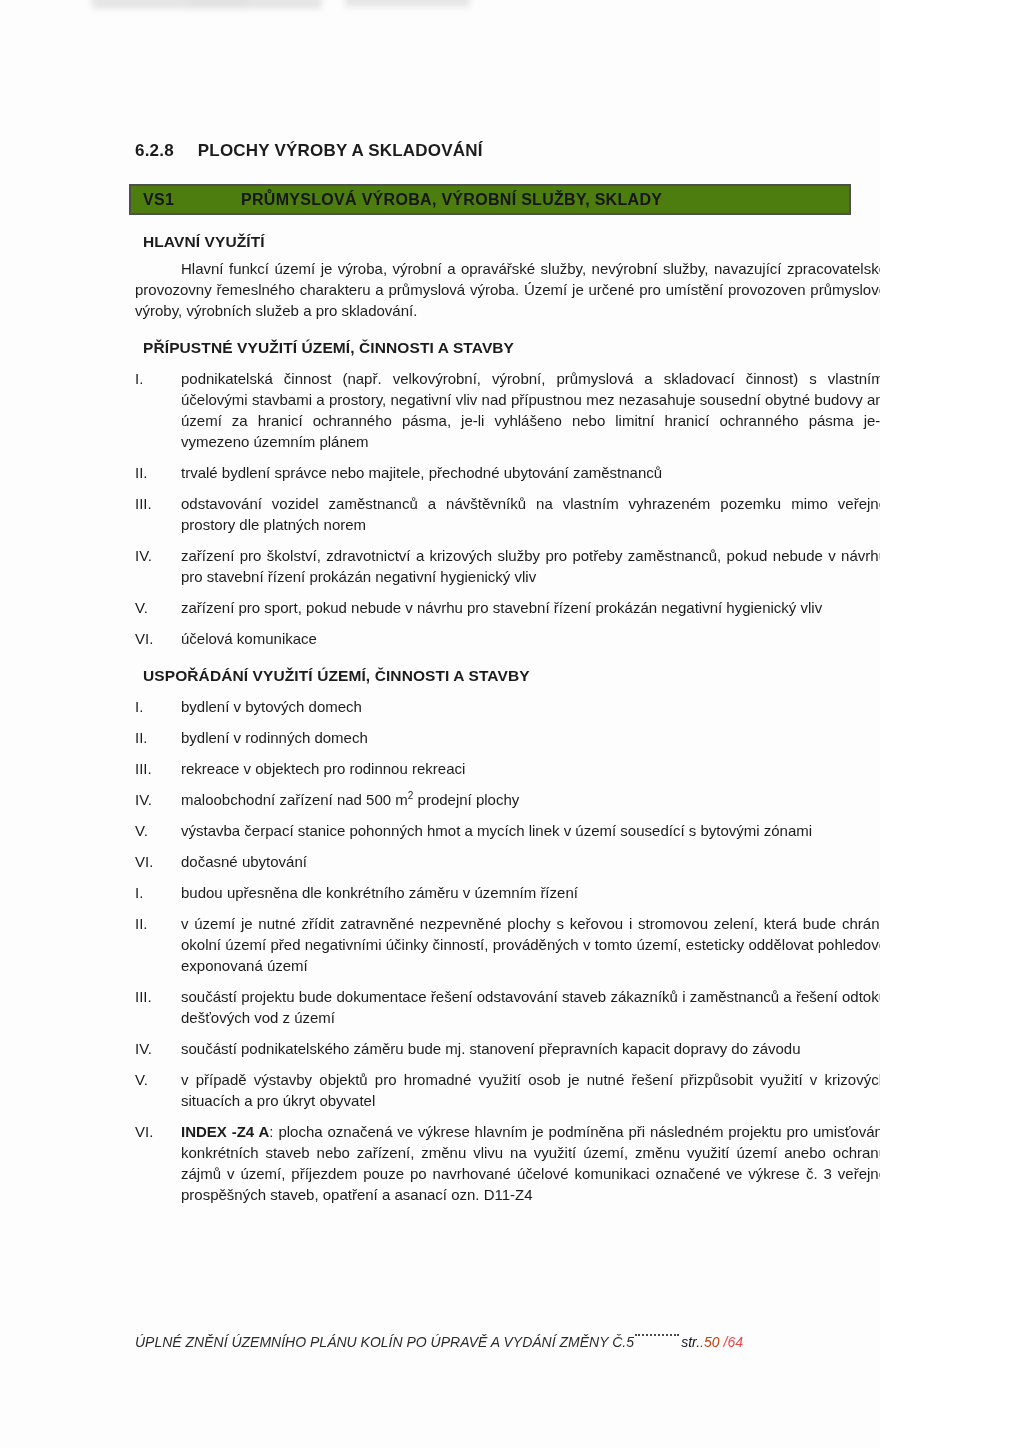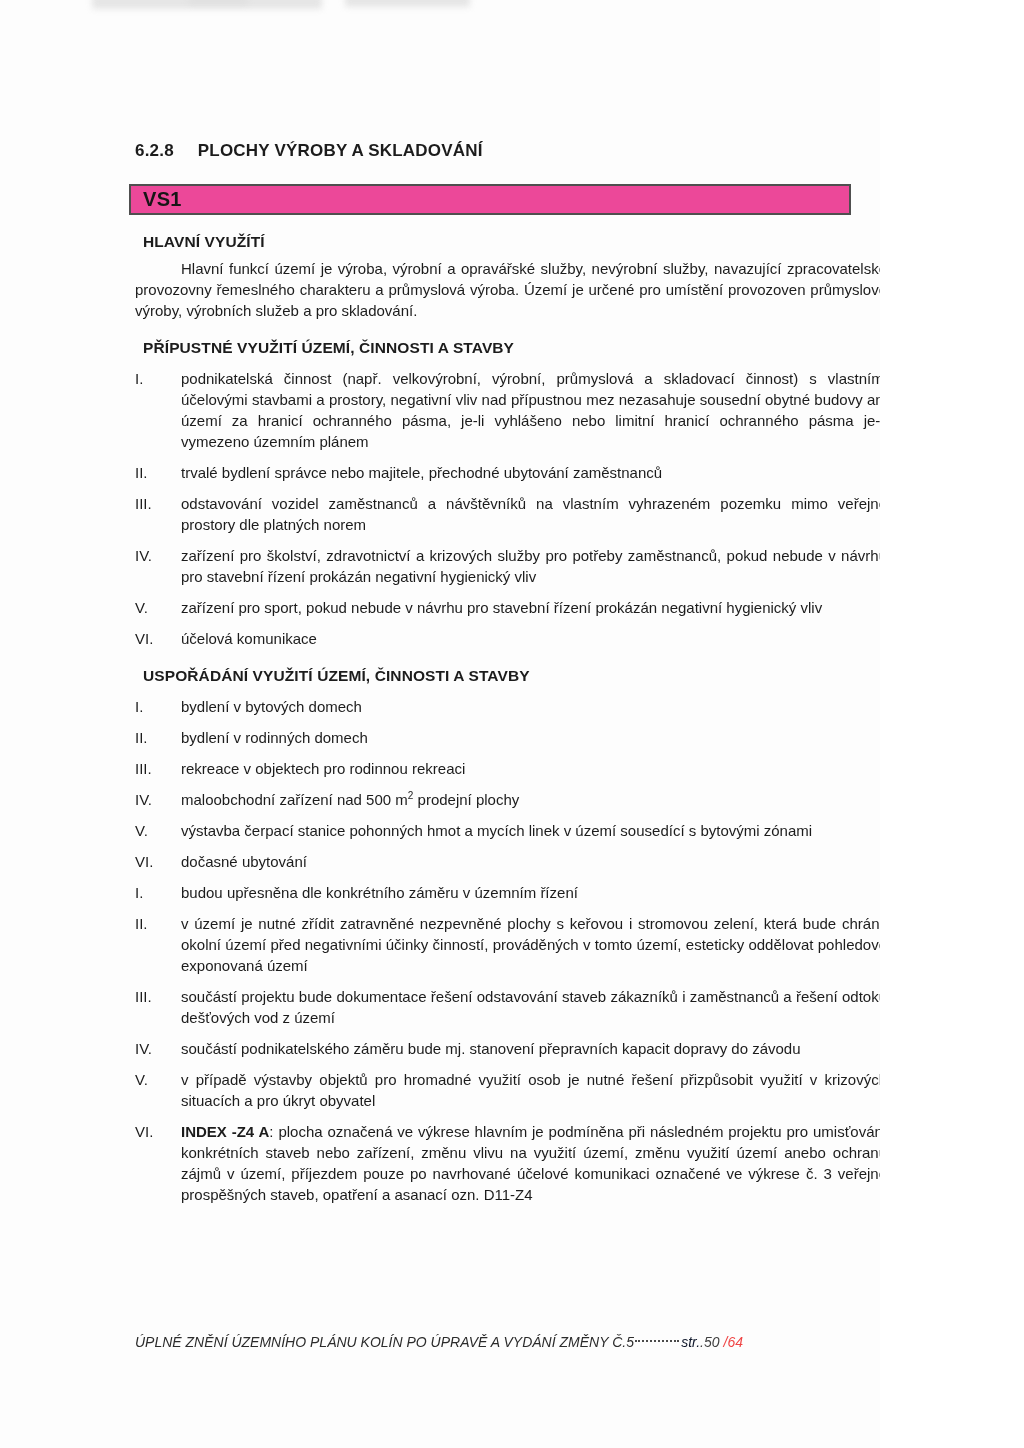--- a/index.html
+++ b/index.html
@@ -37,26 +37,26 @@
     display: flex;
     font-size: 17px;
     font-weight: 700;
     letter-spacing: .2px;
   }
   .sec-heading .sec-num { margin-right: 24px; }
   .zone-bar {
     margin-top: 23px;
     margin-left: -6px;
     width: 694px;
-    background: #ec4899;
+    background: #4d7c0f;
     border: 2px solid #4f4f4f;
     display: flex;
     align-items: center;
     padding: 3px 12px;
-    font-size: 20px;
+    font-size: 16px;
     font-weight: 700;
     color: #161616;
     letter-spacing: .3px;
   }
   .zone-code { width: 98px; flex: none; }
   .sub-heading {
     margin-top: 16px;
     font-size: 15.5px;
     font-weight: 700;
     letter-spacing: .1px;
@@ -79,55 +79,56 @@
     line-height: 0;
     vertical-align: super;
   }
   .li-text b { font-weight: 700; }
   .footer {
     position: absolute;
     left: 135px;
     right: 137px;
     top: 1334px;
     display: flex;
-    align-items: center;
+    align-items: flex-start;
     font-style: italic;
     font-size: 14px;
     line-height: 17px;
     color: #2b2b2b;
     white-space: nowrap;
   }
   .footer-leader {
     flex: 1;
     border-bottom: 2px dotted #4a4a4a;
     margin: 0 2px 3px 1px;
     min-width: 40px;
   }
   .footer-page-label  { color: #0f172a; }
-  .footer-page-number { color: #404040; margin-right: 4px; }
+  .footer-page-number { color: #c2410c; margin-right: 4px; }
   .footer-page-total  { color: #ef4444; font-style: italic; }
 </style>
 </head>
 <body>
 
 <div class="page">
 
   <div class="scan-artifact artifact-1"></div>
   <div class="scan-artifact artifact-2"></div>
   <div class="scan-artifact artifact-3"></div>
 
   <div class="content">
 
     <div class="sec-heading">
       <span class="sec-num">6.2.8</span>
       <span>PLOCHY VÝROBY A SKLADOVÁNÍ</span>
     </div>
 
     <div class="zone-bar">
       <span class="zone-code">VS1</span>
+      <span>PRŮMYSLOVÁ VÝROBA, VÝROBNÍ SLUŽBY, SKLADY</span>
     </div>
 
     <div class="sub-heading">HLAVNÍ VYUŽÍTÍ</div>
     <div class="para">Hlavní funkcí území je výroba, výrobní a opravářské služby, nevýrobní služby, navazující zpracovatelské provozovny řemeslného charakteru a průmyslová výroba. Území je určené pro umístění provozoven průmyslové výroby, výrobních služeb a pro skladování.</div>
 
     <div class="sub-heading">PŘÍPUSTNÉ VYUŽITÍ ÚZEMÍ, ČINNOSTI A STAVBY</div>
     <div class="list">
       <div class="list-item">
         <span class="li-num">I.</span>
         <span class="li-text">podnikatelská činnost (např. velkovýrobní, výrobní, průmyslová a skladovací činnost) s vlastními účelovými stavbami a prostory, negativní vliv nad přípustnou mez nezasahuje sousední obytné budovy ani území za hranicí ochranného pásma, je-li vyhlášeno nebo limitní hranicí ochranného pásma je-li vymezeno územním plánem</span>

